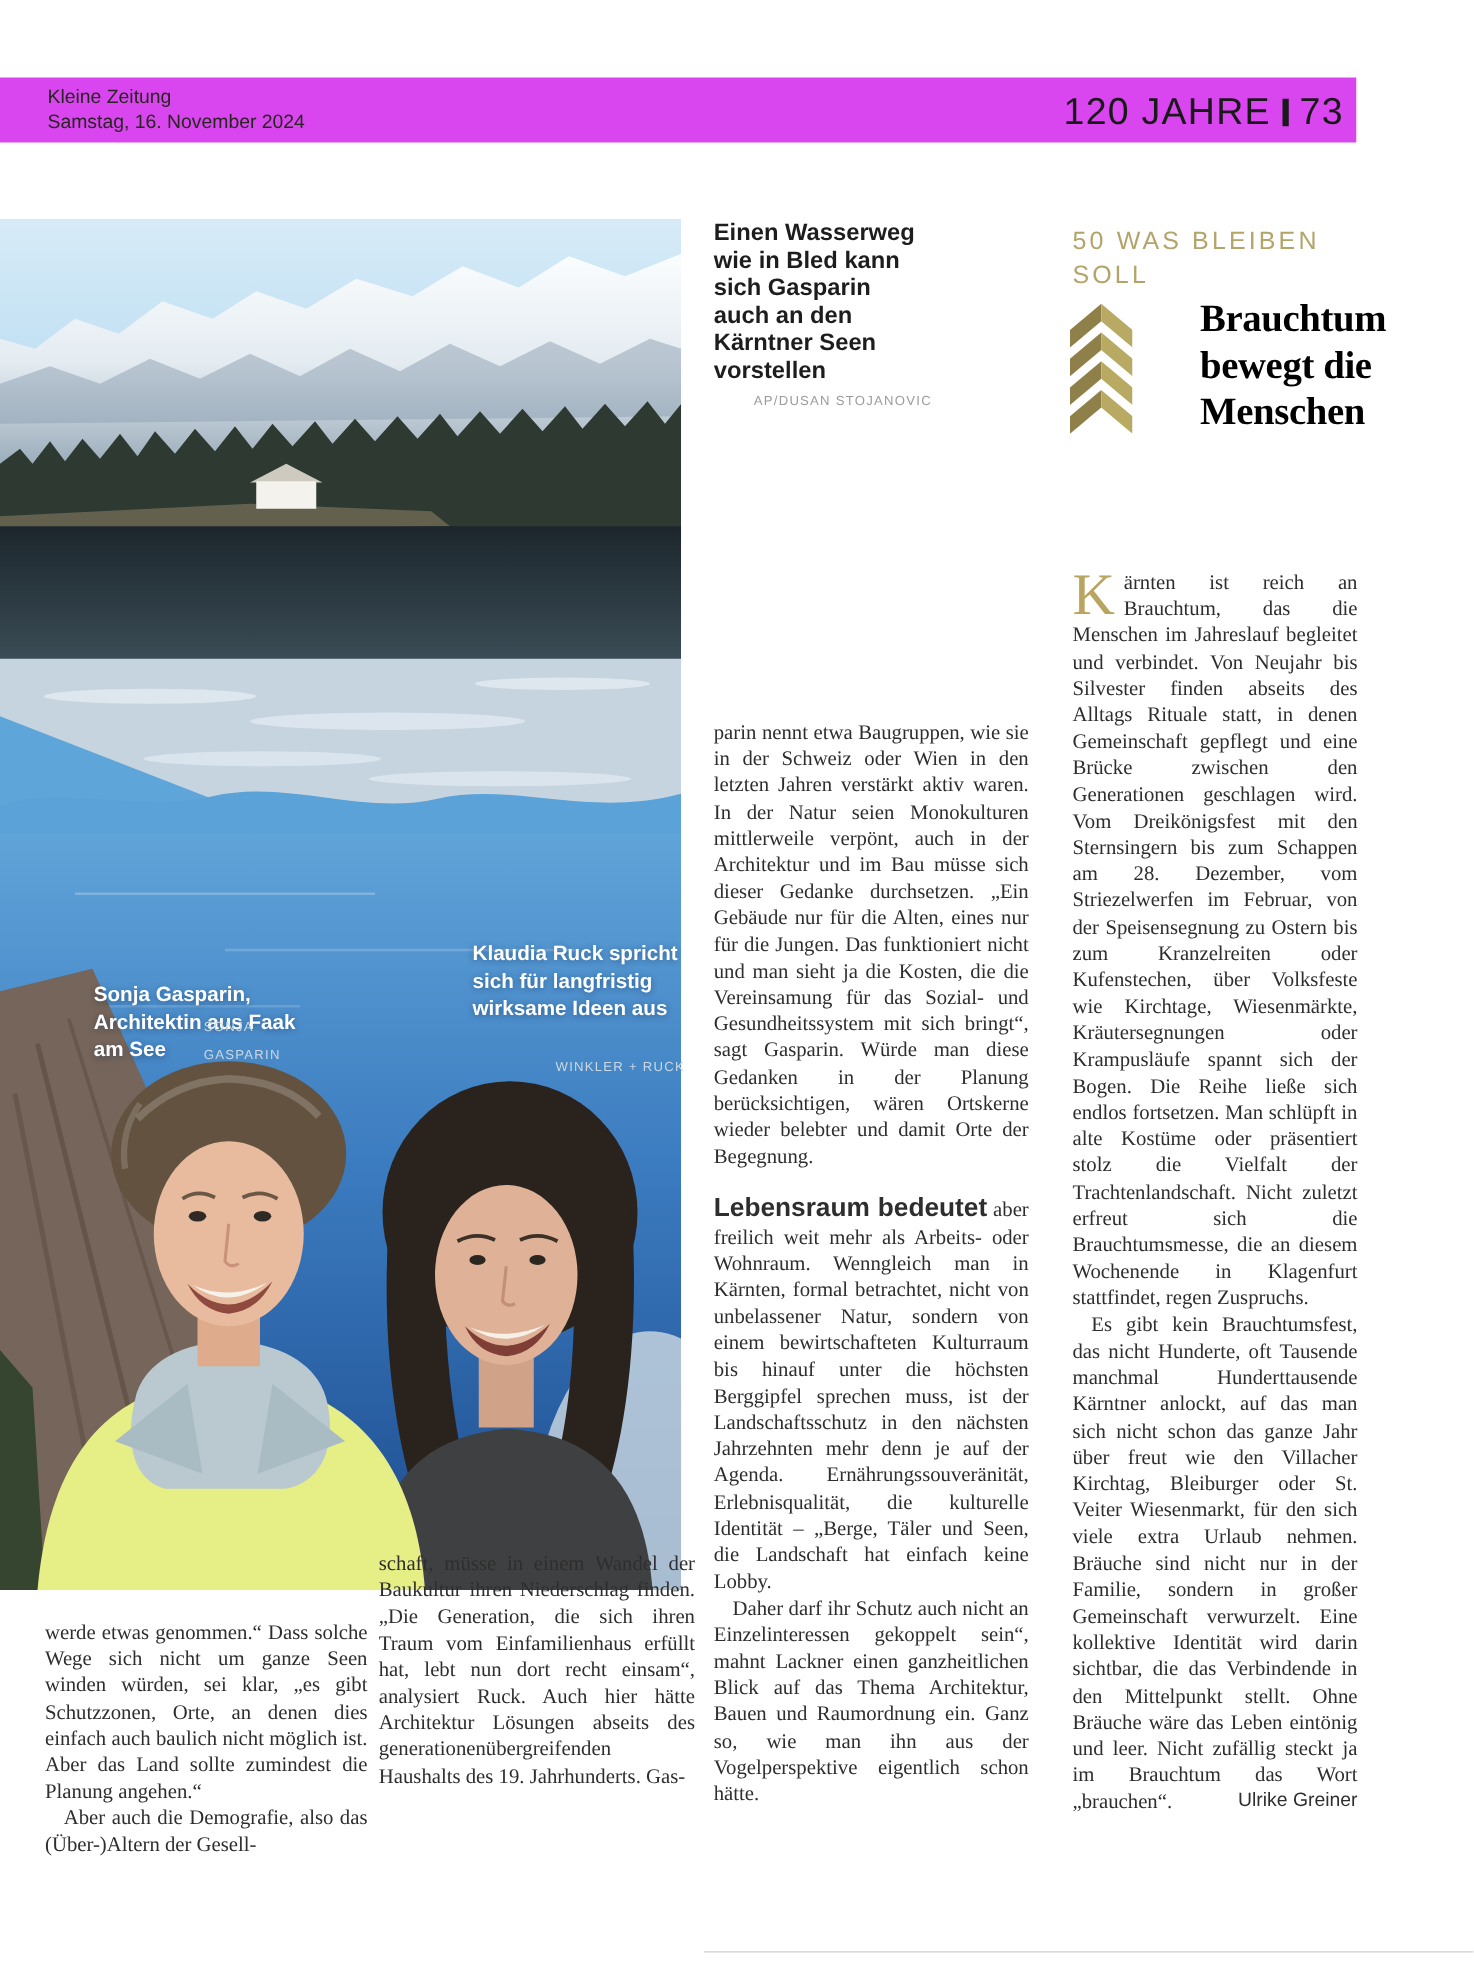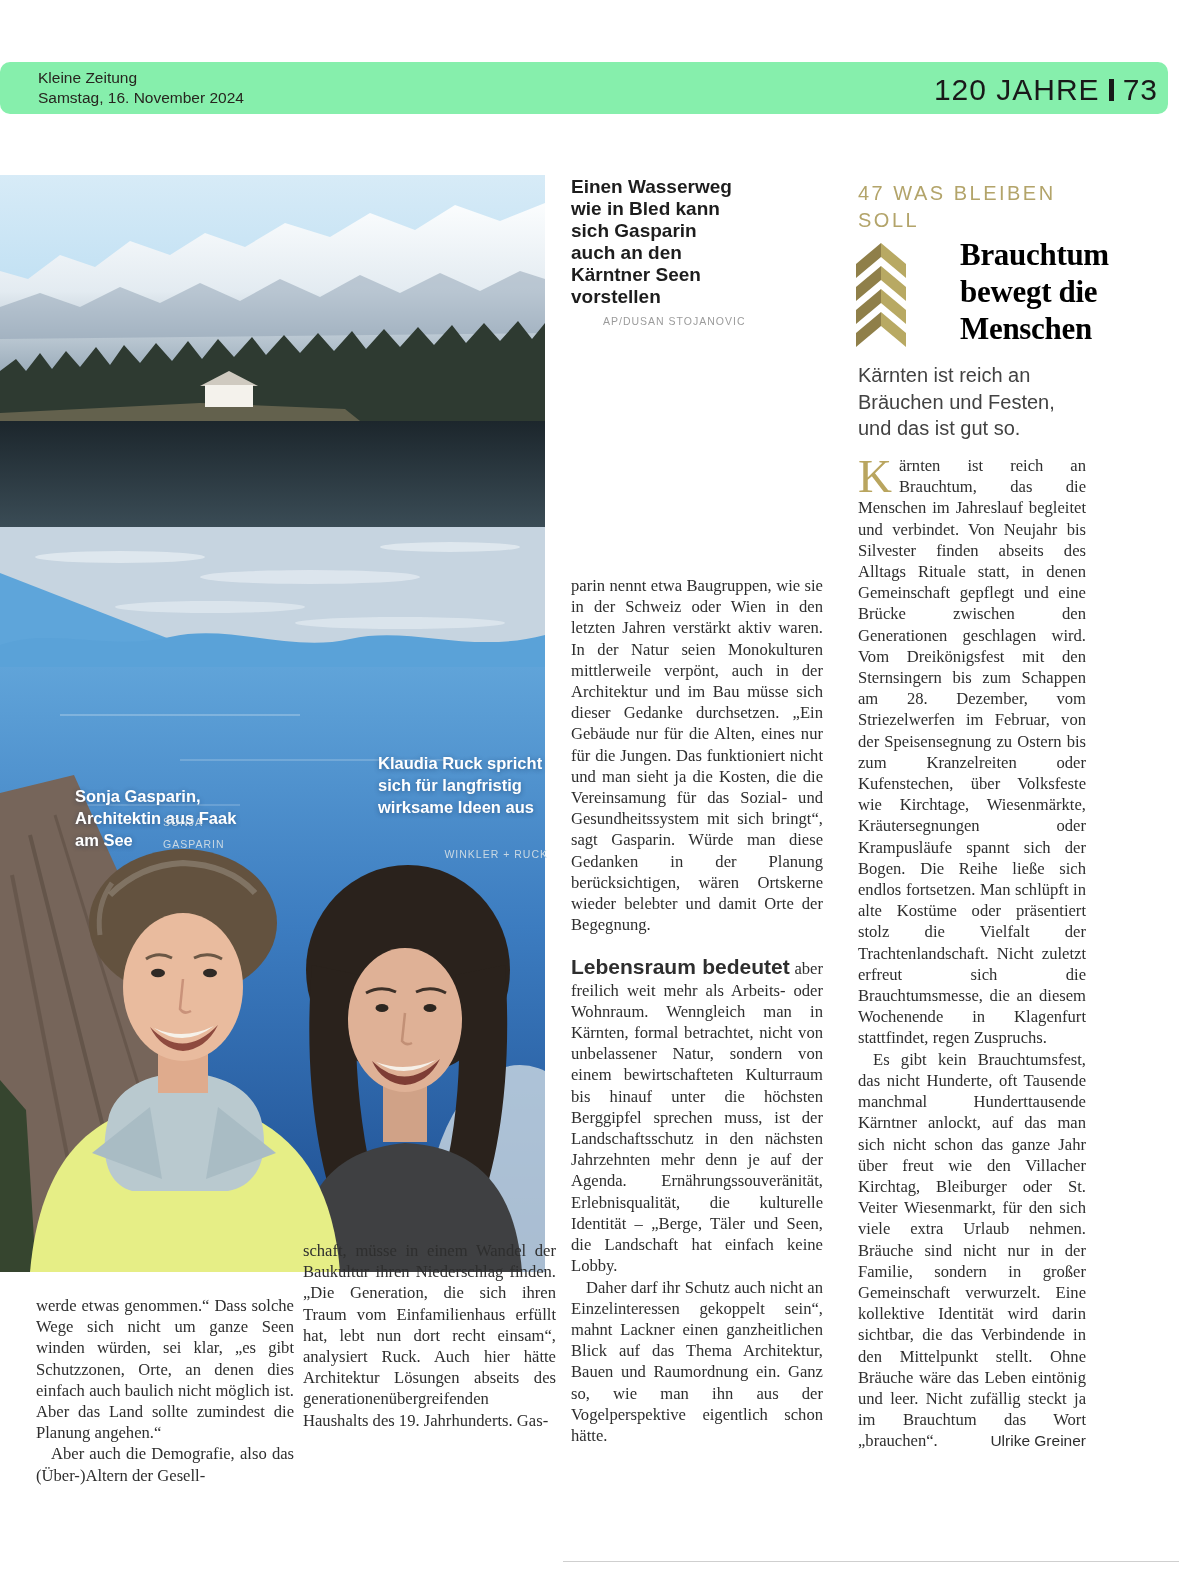--- a/index.html
+++ b/index.html
@@ -1,20 +1,20 @@
 <!DOCTYPE html>
 <html lang="de"><head>
 <meta charset="utf-8">
 <style>
   html,body{margin:0;padding:0;background:#fff;}
   .page{position:relative;width:1179px;height:1569px;background:#fff;overflow:hidden;
         font-family:"Liberation Sans","DejaVu Sans",sans-serif;color:#2e2e2e;}
 
   
-  .masthead{position:absolute;left:0;top:62px;width:1168px;height:52px;background:#86efac;border-radius:10px;}
+  .masthead{position:absolute;left:0;top:62px;width:1085px;height:52px;background:#d946ef;}
   .masthead-left{position:absolute;left:38px;top:6px;font-size:15.5px;line-height:20px;color:#27251f;}
   .masthead-right{position:absolute;right:10px;top:11px;display:flex;align-items:center;gap:9px;
                   font-size:30px;letter-spacing:1px;color:#191919;}
   .masthead-divider{display:inline-block;width:5px;height:22px;background:#191919;}
 
   
   .photo{position:absolute;left:0;top:175px;width:545px;height:1097px;overflow:hidden;}
   .overlay-cap{position:absolute;color:#fff;font-weight:700;font-size:16.5px;line-height:22px;
                white-space:pre-line;text-shadow:0 1px 5px rgba(10,40,80,.45);}
   .cap-sonja{left:75px;top:763px;}
@@ -192,36 +192,35 @@
     </section>
 
   <section class="col col-bottom-1">
       <p class="para">werde etwas genommen.“ Dass solche Wege sich nicht um ganze Seen winden würden, sei klar, „es gibt Schutzzonen, Orte, an denen dies einfach auch baulich nicht möglich ist. Aber das Land sollte zumindest die Planung angehen.“</p>
       <p class="para indent">Aber auch die Demografie, also das (Über-)Altern der Gesell-</p>
     </section>
   <section class="col col-bottom-2">
       <p class="para">schaft, müsse in einem Wandel der Baukultur ihren Niederschlag finden. „Die Generation, die sich ihren Traum vom Einfamilienhaus erfüllt hat, lebt nun dort recht einsam“, analysiert Ruck. Auch hier hätte Architektur Lösungen abseits des generationenübergreifenden Haushalts des 19. Jahrhunderts. Gas-</p>
     </section>
 
-  <div class="kicker">47 WAS BLEIBEN SOLL</div>
+  <div class="kicker">50 WAS BLEIBEN SOLL</div>
   <svg class="chevrons" width="50" height="104" viewBox="0 0 50 104">
     <g>
       <path d="M0,21 L25,0 L25,14 L0,35 Z" fill="#8f7f49"></path>
         <path d="M25,0 L50,21 L50,35 L25,14 Z" fill="#b8a963"></path>
       <path d="M0,44 L25,23 L25,37 L0,58 Z" fill="#8f7f49"></path>
         <path d="M25,23 L50,44 L50,58 L25,37 Z" fill="#b8a963"></path>
       <path d="M0,67 L25,46 L25,60 L0,81 Z" fill="#8f7f49"></path>
         <path d="M25,46 L50,67 L50,81 L25,60 Z" fill="#b8a963"></path>
       <path d="M0,90 L25,69 L25,83 L0,104 Z" fill="#8f7f49"></path>
         <path d="M25,69 L50,90 L50,104 L25,83 Z" fill="#b8a963"></path>
     </g>
   </svg>
   <h1 class="headline">Brauchtum
 bewegt die
 Menschen</h1>
-  <p class="standfirst">Kärnten ist reich an Bräuchen und Festen, und das ist gut so.</p>
   <section class="col sidebar-body">
       <p class="para"><span class="dropcap">K</span>ärnten ist reich an Brauchtum, das die Menschen im Jahreslauf begleitet und verbindet. Von Neujahr bis Silvester finden abseits des Alltags Rituale statt, in denen Gemeinschaft gepflegt und eine Brücke zwischen den Generationen geschlagen wird. Vom Dreikönigsfest mit den Sternsingern bis zum Schappen am 28. Dezember, vom Striezelwerfen im Februar, von der Speisensegnung zu Ostern bis zum Kranzelreiten oder Kufenstechen, über Volksfeste wie Kirchtage, Wiesenmärkte, Kräutersegnungen oder Krampusläufe spannt sich der Bogen. Die Reihe ließe sich endlos fortsetzen. Man schlüpft in alte Kostüme oder präsentiert stolz die Vielfalt der Trachtenlandschaft. Nicht zuletzt erfreut sich die Brauchtumsmesse, die an diesem Wochenende in Klagenfurt stattfindet, regen Zuspruchs.</p>
       <p class="para indent">Es gibt kein Brauchtumsfest, das nicht Hunderte, oft Tausende manchmal Hunderttausende Kärntner anlockt, auf das man sich nicht schon das ganze Jahr über freut wie den Villacher Kirchtag, Bleiburger oder St. Veiter Wiesenmarkt, für den sich viele extra Urlaub nehmen. Bräuche sind nicht nur in der Familie, sondern in großer Gemeinschaft verwurzelt. Eine kollektive Identität wird darin sichtbar, die das Verbindende in den Mittelpunkt stellt. Ohne Bräuche wäre das Leben eintönig und leer. Nicht zufällig steckt ja im Brauchtum das Wort „brauchen“.<strong class="author-inline">Ulrike Greiner</strong></p>
     </section>
 
   <div class="bottom-rule"></div>
 </div>
 
 </body></html>

